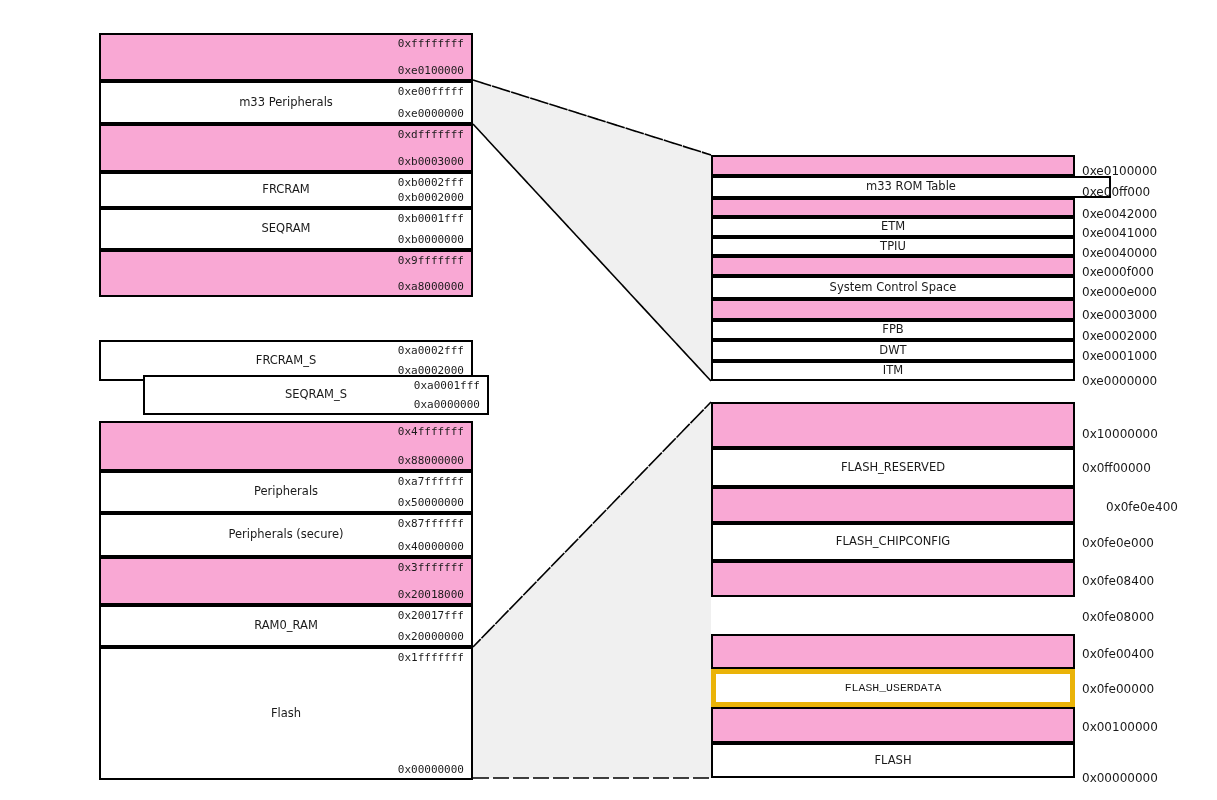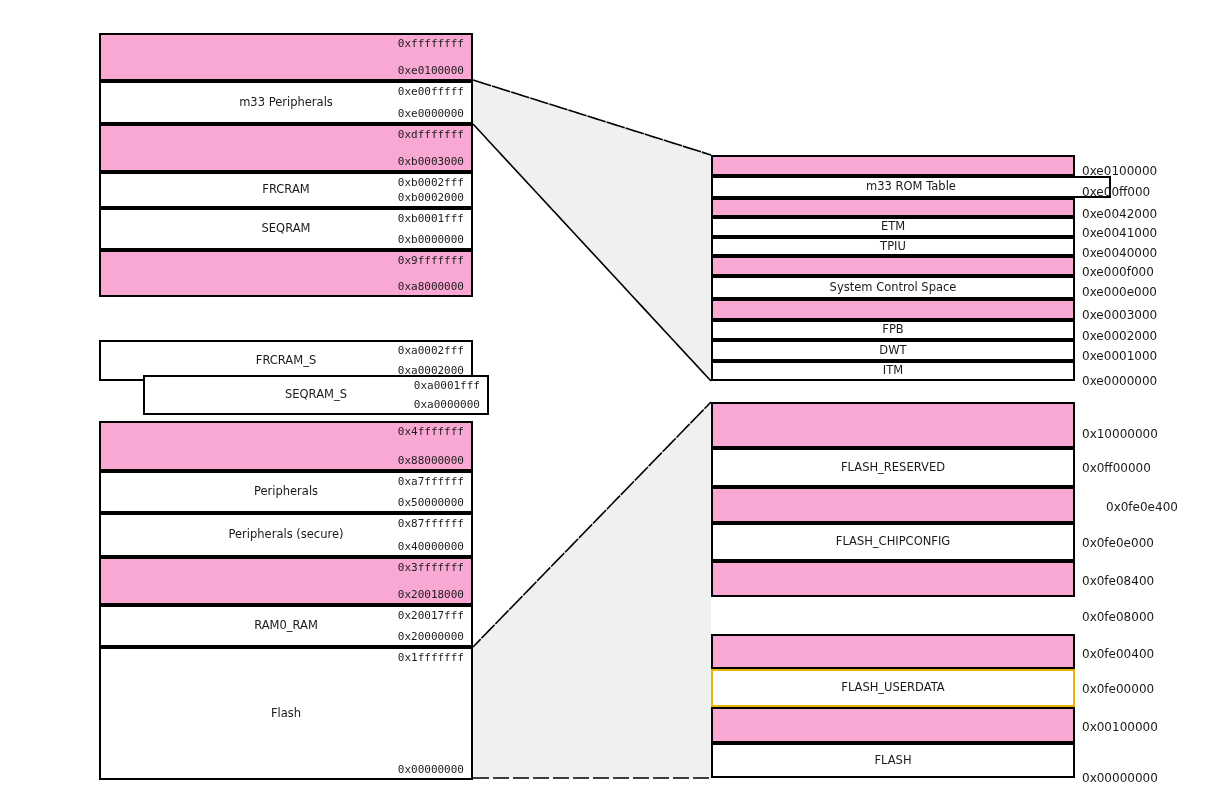--- a/index.html
+++ b/index.html
@@ -32,22 +32,23 @@
     left: 0;
     box-sizing: border-box;
     border: 2px solid #000000;
     background: #ffffff;
     overflow: visible;
   }
   .mrow.gap {
     background: #f9a8d4;
   }
   .mrow.hl {
-    border: 2px solid #eab308;
+    border: 5px solid #eab308;
     z-index: 6;
+    font-family: Liberation Mono, monospace;
   }
   .mrow .rowlabel {
     position: absolute;
     left: 0;
     right: 0;
     text-align: center;
     font-size: 11.5px;
     color: #1a1a1a;
     line-height: 1;
     top: 50%;

